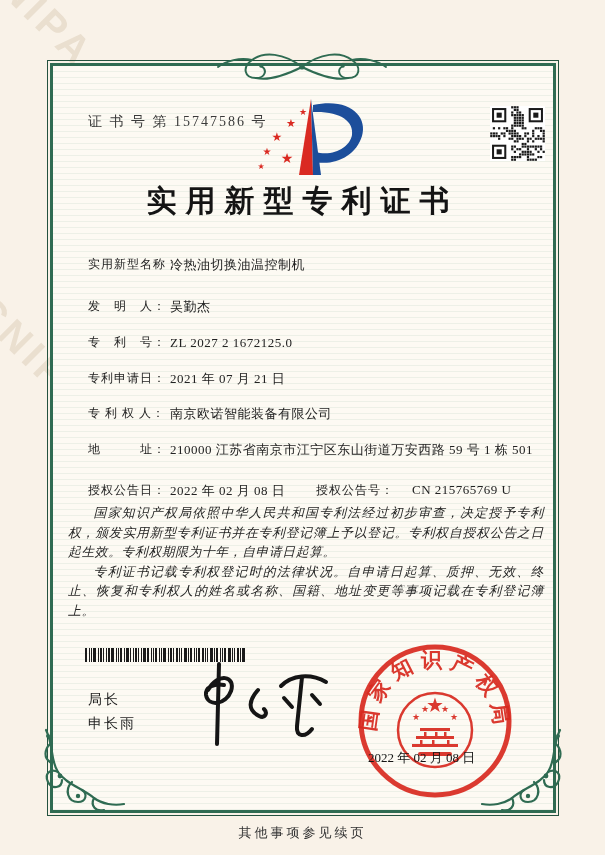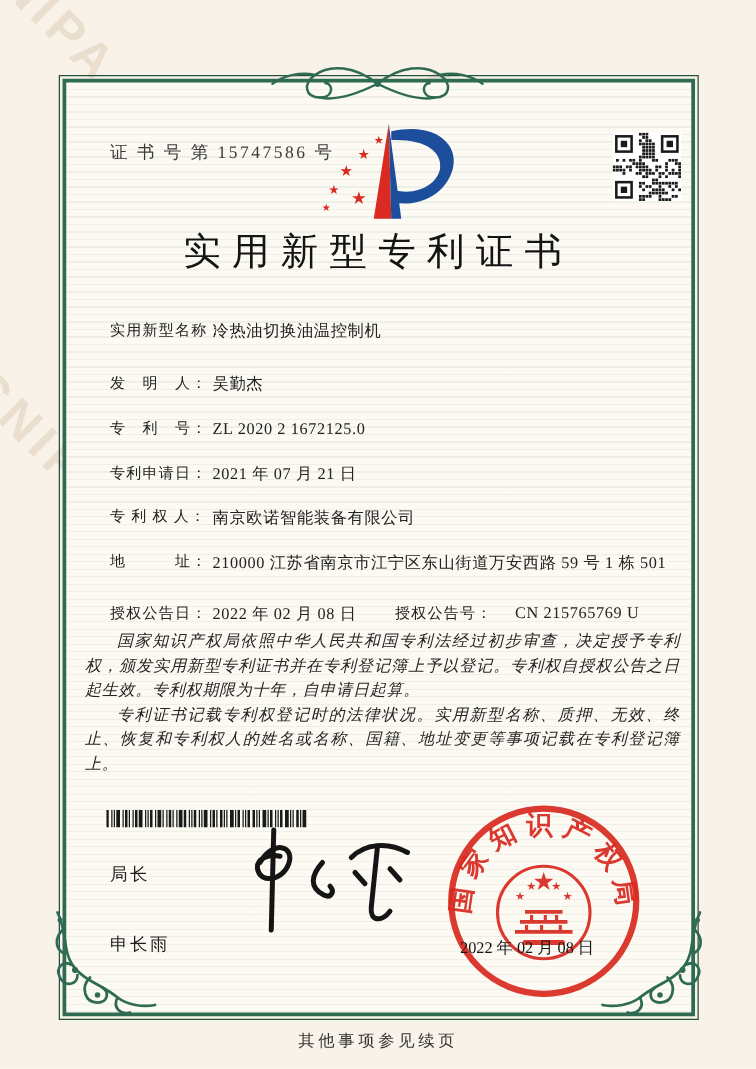--- a/index.html
+++ b/index.html
@@ -39,41 +39,41 @@
   .cert-no{
     position:absolute;left:88px;top:113px;
     font-size:14px;letter-spacing:2px;color:#3a3a3a;
   }
 
   .logo{position:absolute;left:255px;top:95px;width:118px;height:84px;}
   .qr{position:absolute;left:490px;top:106px;width:55px;height:55px;background:#fff;}
 
   .title{
     position:absolute;left:0;right:0;top:181px;
-    text-align:center;font-size:30px;font-weight:normal;
+    text-align:center;font-size:30px;font-weight:bold;
     letter-spacing:9px;color:#141414;
   }
 
   .field{position:absolute;left:0;width:605px;font-size:13px;color:#222;}
   .field .lab{position:absolute;left:88px;top:0;font-size:12px;letter-spacing:1px;white-space:pre;color:#222;}
   .field .val{position:absolute;left:170px;top:0;width:372px;line-height:18px;letter-spacing:0.5px;}
   .field .lab2{position:absolute;left:316px;top:0;font-size:12px;letter-spacing:1px;white-space:pre;}
   .field .val2{position:absolute;left:412px;top:0;letter-spacing:0.5px;}
 
   .body-text{
     position:absolute;left:68px;top:504px;width:476px;
     font-size:12.8px;line-height:19.5px;text-align:justify;
     font-style:italic;color:#252525;letter-spacing:0.6px;
   }
   .body-text p{margin:0;text-indent:2em;}
 
   .barcode{position:absolute;left:85px;top:648px;width:162px;height:14px;}
 
   .sig-title{position:absolute;left:88px;top:691px;font-size:14px;letter-spacing:2px;}
-  .sig-name{position:absolute;left:88px;top:715px;font-size:14px;letter-spacing:2px;margin-top:32px;}
+  .sig-name{position:absolute;left:88px;top:715px;font-size:14px;letter-spacing:2px;}
   .signature{position:absolute;left:178px;top:658px;width:158px;height:94px;}
 
   .seal{position:absolute;left:354px;top:640px;width:162px;height:162px;}
   .seal-date{
     position:absolute;left:368px;top:749px;width:150px;
     font-size:13px;color:#141414;letter-spacing:0px;white-space:nowrap;
   }
 
   .page-num{
     position:absolute;left:0;right:0;top:787px;text-align:center;
@@ -324,21 +324,21 @@
   <div class="field" style="top:256px;">
     <span class="lab">实用新型名称：</span>
     <span class="val">冷热油切换油温控制机</span>
   </div>
   <div class="field" style="top:298px;">
     <span class="lab">发　明　人：</span>
     <span class="val">吴勤杰</span>
   </div>
   <div class="field" style="top:334px;">
     <span class="lab">专　利　号：</span>
-    <span class="val">ZL 2020 2 1672125.0</span>
+    <span class="val">ZL 2027 2 1672125.0</span>
   </div>
   <div class="field" style="top:370px;">
     <span class="lab">专利申请日：</span>
     <span class="val">2021 年 07 月 21 日</span>
   </div>
   <div class="field" style="top:405px;">
     <span class="lab">专 利 权 人：</span>
     <span class="val">南京欧诺智能装备有限公司</span>
   </div>
   <div class="field" style="top:441px;">
@@ -347,21 +347,21 @@
   </div>
   <div class="field" style="top:482px;">
     <span class="lab">授权公告日：</span>
     <span class="val">2022 年 02 月 08 日</span>
     <span class="lab2">授权公告号：</span>
     <span class="val2">CN 215765769 U</span>
   </div>
 
   <div class="body-text">
     <p>国家知识产权局依照中华人民共和国专利法经过初步审查，决定授予专利权，颁发实用新型专利证书并在专利登记簿上予以登记。专利权自授权公告之日起生效。专利权期限为十年，自申请日起算。</p>
-    <p>专利证书记载专利权登记时的法律状况。实用新型名称、质押、无效、终止、恢复和专利权人的姓名或名称、国籍、地址变更等事项记载在专利登记簿上。</p>
+    <p>专利证书记载专利权登记时的法律状况。自申请日起算、质押、无效、终止、恢复和专利权人的姓名或名称、国籍、地址变更等事项记载在专利登记簿上。</p>
   </div>
 
   <svg class="barcode" viewBox="0 0 162 14" preserveAspectRatio="none">
     <g fill="#1a1a1a" class="bars">
         <rect x="0" y="0" width="2" height="14"></rect>
         <rect x="4" y="0" width="1" height="14"></rect>
         <rect x="6" y="0" width="1" height="14"></rect>
         <rect x="8" y="0" width="3" height="14"></rect>
         <rect x="13" y="0" width="1" height="14"></rect>
         <rect x="15" y="0" width="2" height="14"></rect>

